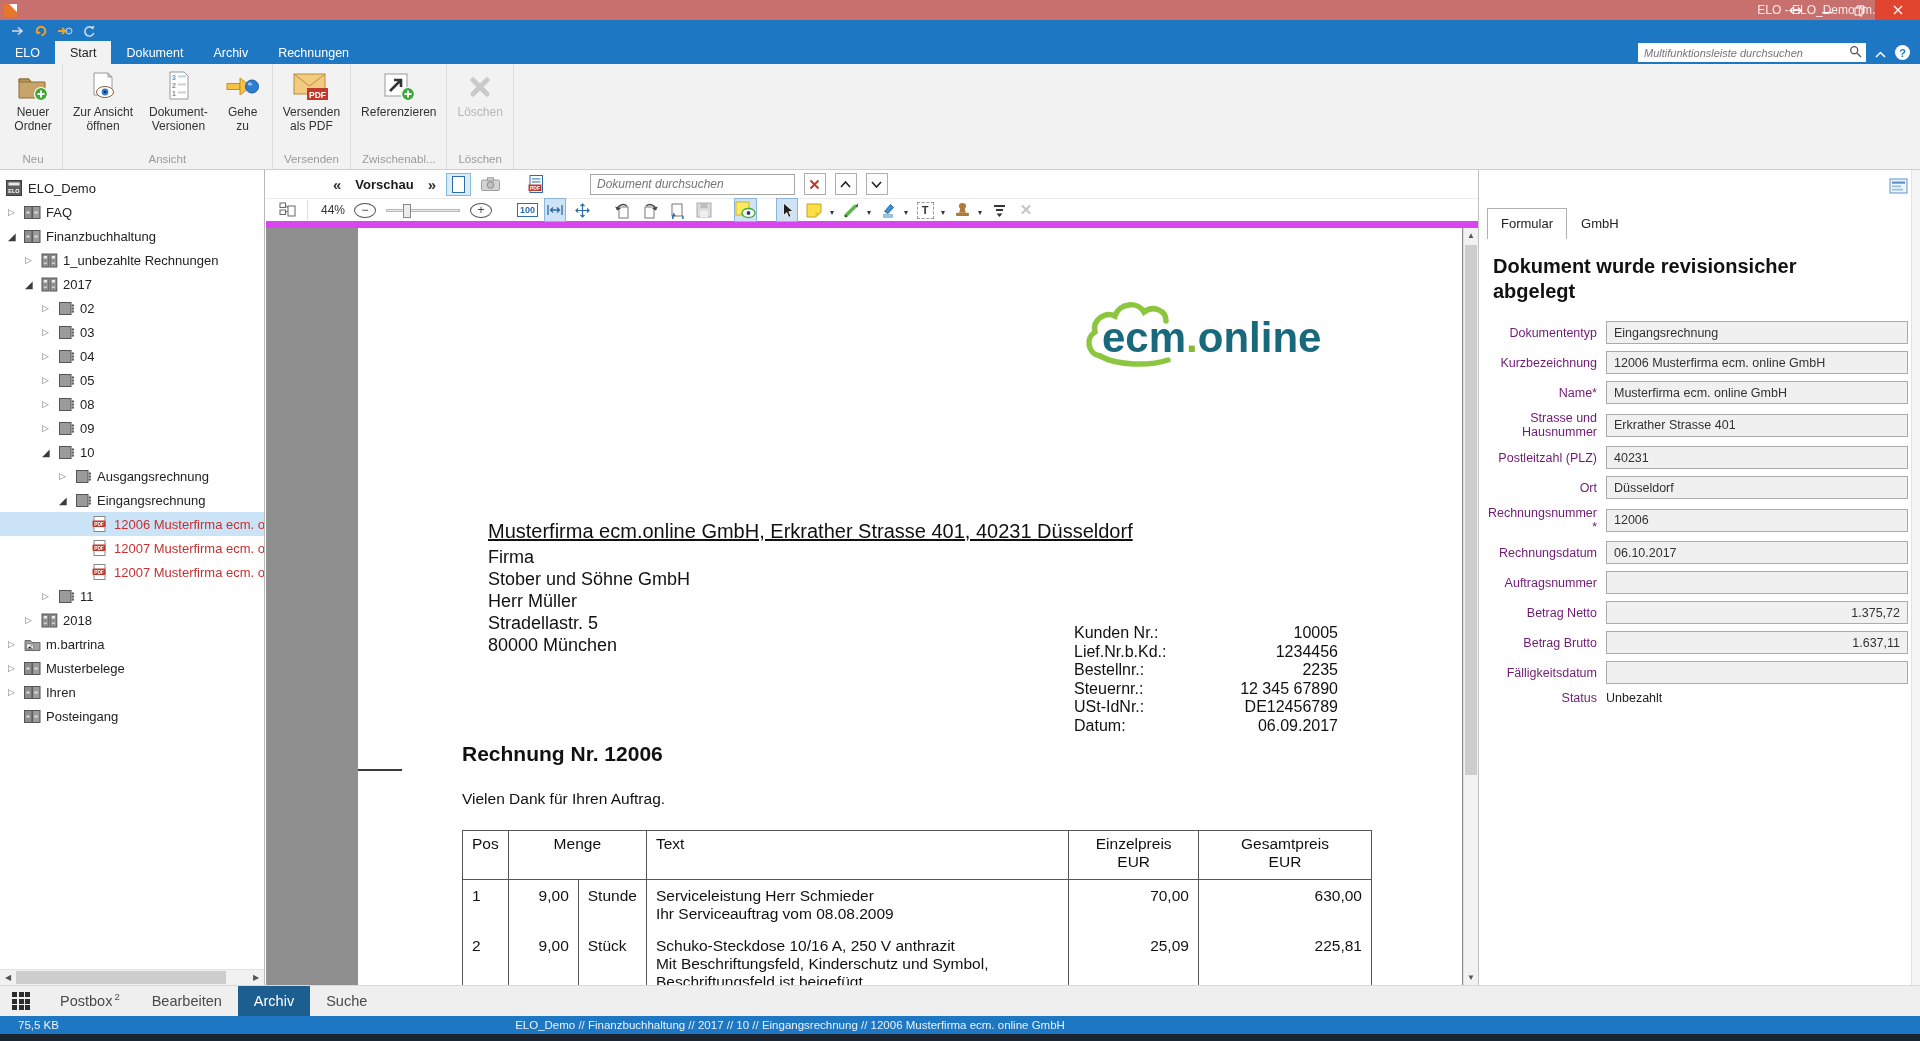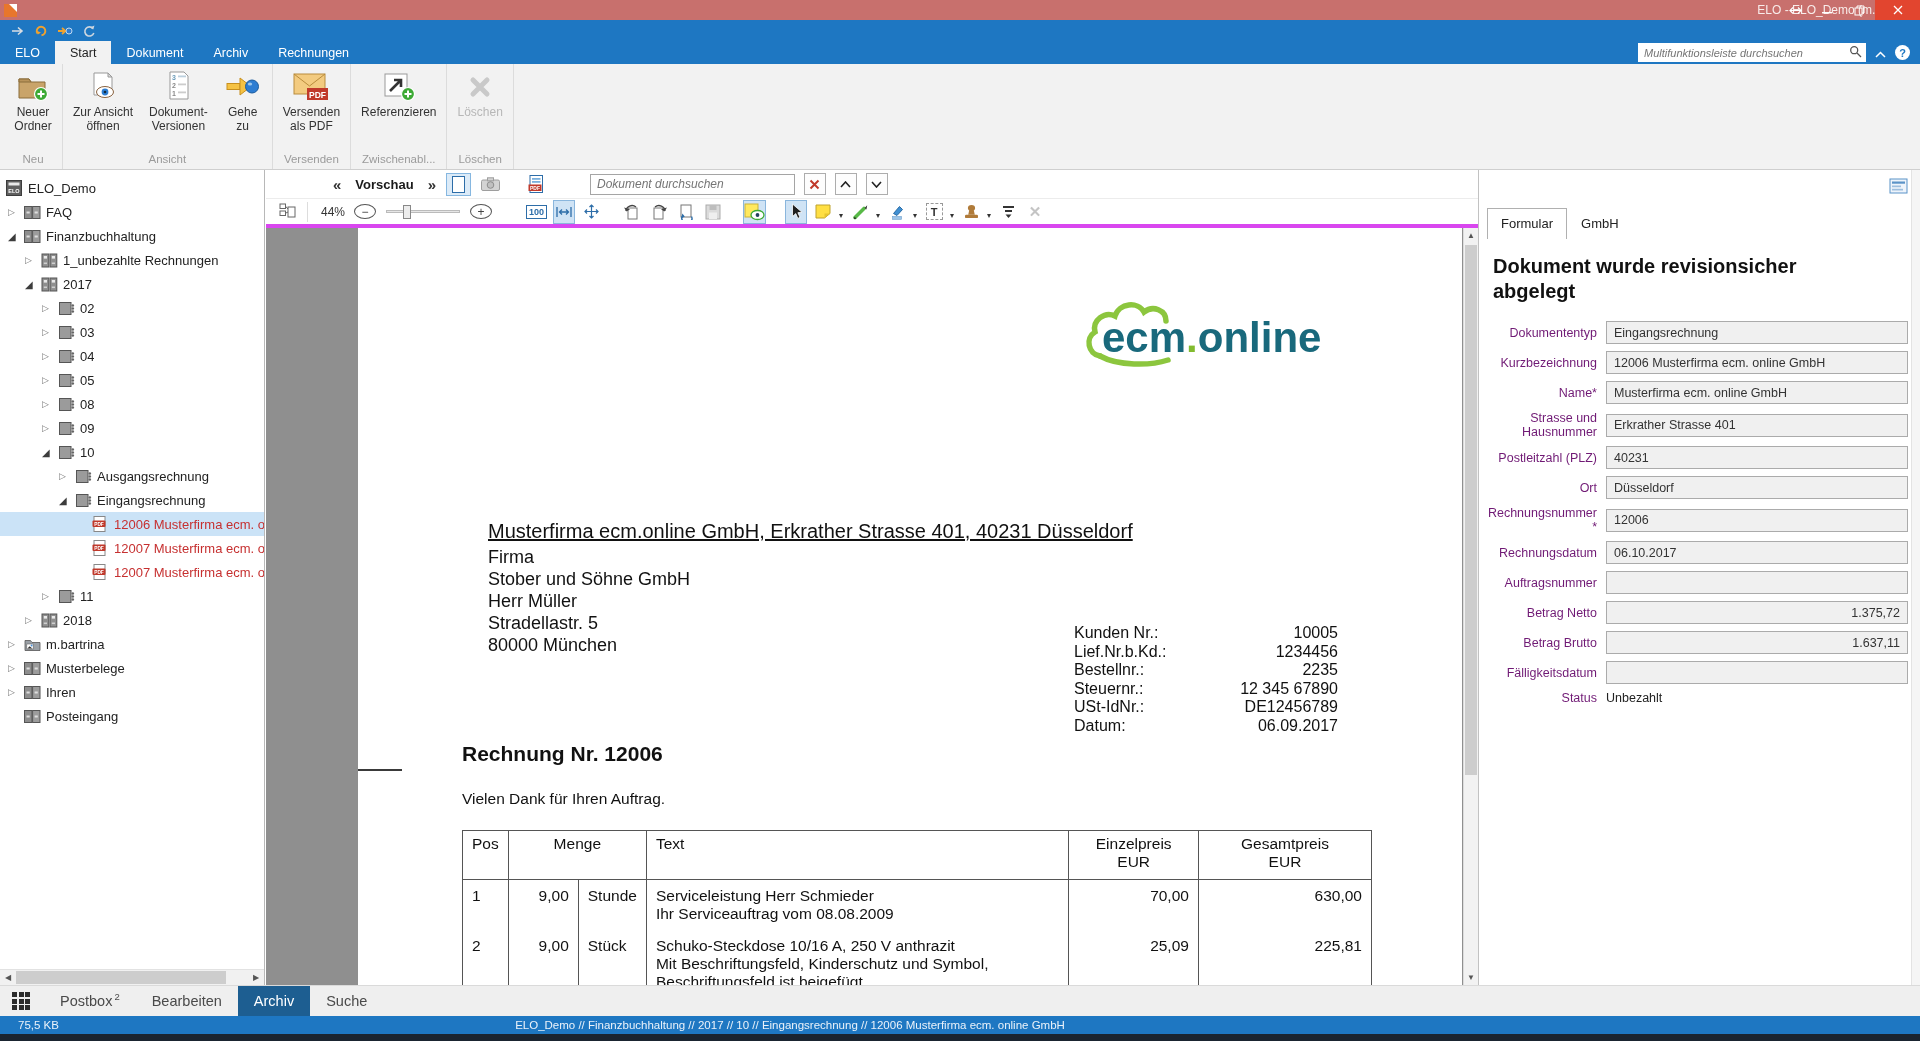--- a/index.html
+++ b/index.html
@@ -61,21 +61,21 @@
   
   .preview-panel{position:absolute;left:266px;top:0;bottom:0;width:1212px;background:#fff}
   .preview-header{height:28px;display:flex;align-items:center;gap:7px;padding-left:64px;font-size:13px;background:#fff}
   .ph-nav{font-size:15px;color:#333;font-weight:bold;padding:0 3px}
   .ph-title{font-weight:bold;color:#1a1a1a;padding:0 4px}
   .icon-btn{width:25px;height:23px;display:flex;align-items:center;justify-content:center;border:1px solid transparent}
   .icon-btn.active{background:#dcebf8;border-color:#86b7e0}
   .page-glyph{width:13px;height:17px;background:#fff;border:1px solid #2d6da8}
   .doc-search{width:205px;height:21px;border:1px solid #a5a5a5;font-style:italic;font-size:12px;padding:0 6px;color:#555;margin-left:34px;font-family:inherit;outline:none}
   .sq-btn{width:22px;height:22px;border:1px solid #adadad;background:#fdfdfd;display:flex;align-items:center;justify-content:center;margin-left:2px}
-  .preview-toolbar{height:30px;display:flex;align-items:center;gap:5px;padding-left:10px;border-top:1px solid #ececec;border-bottom:4px solid #d946ef}
+  .preview-toolbar{height:30px;display:flex;align-items:center;gap:5px;padding-left:10px;border-top:1px solid #ececec;border-bottom:7px solid #d946ef}
   .tool{display:flex;align-items:center;justify-content:center;min-width:22px;height:24px;border:1px solid transparent}
   .tool.active{background:#cfe3f5;border-color:#8ab6dd}
   .tdivider{width:1px;height:20px;background:#ddd;margin:0 4px;flex:none}
   .zoom-label{font-size:12px;color:#333;min-width:32px;text-align:center}
   .zoom-circle{width:15px;height:15px;border:1.2px solid #555;border-radius:50%;font-size:12px;line-height:12px;text-align:center;color:#444}
   .slider{width:74px;height:3px;background:#e6e6e6;border:1px solid #bbb;position:relative;margin:0 5px}
   .slider-thumb{position:absolute;left:16px;top:-6px;width:8px;height:14px;background:#ececec;border:1px solid #888}
   .btn100{font-size:9px;border:1px solid #2d6da8;color:#2d6da8;padding:1px 2px;font-weight:bold}
   .caret{font-size:8px;color:#333;margin:0 1px 0 0;align-self:flex-end;padding-bottom:4px}
   .ttext{width:17px;height:17px;border:1px dashed #999;color:#333;font-size:11px;font-weight:bold;display:flex;align-items:center;justify-content:center}
@@ -683,21 +683,21 @@
               <path d="M6.5,3.2 L9,6 M6.5,10.2 L9,9" stroke="#666" fill="none"></path>
             </svg>
           </span>
         <span class="tdivider"></span>
         <span class="zoom-label">44%</span>
         <span class="tool zoom-circle">−</span>
         <span class="slider">
             <span class="slider-thumb"></span>
           </span>
         <span class="tool zoom-circle">+</span>
-        <span class="tool" style="margin-left:28px">
+        <span class="tool" style="margin-left:19px">
             <span class="btn100">100</span>
           </span>
         <span class="tool active">
             <svg width="16" height="12">
               <path d="M1,1 L1,11 M15,1 L15,11 M3.5,6 L12.5,6 M6,3.5 L3.5,6 L6,8.5 M10,3.5 L12.5,6 L10,8.5" stroke="#2d6da8" stroke-width="1.3" fill="none"></path>
             </svg>
           </span>
         <span class="tool">
             <svg width="15" height="15">
               <path d="M7.5,1 L7.5,14 M1,7.5 L14,7.5 M5.5,3 L7.5,1 L9.5,3 M5.5,12 L7.5,14 L9.5,12 M3,5.5 L1,7.5 L3,9.5 M12,5.5 L14,7.5 L12,9.5" stroke="#2d6da8" stroke-width="1.2" fill="none"></path>

